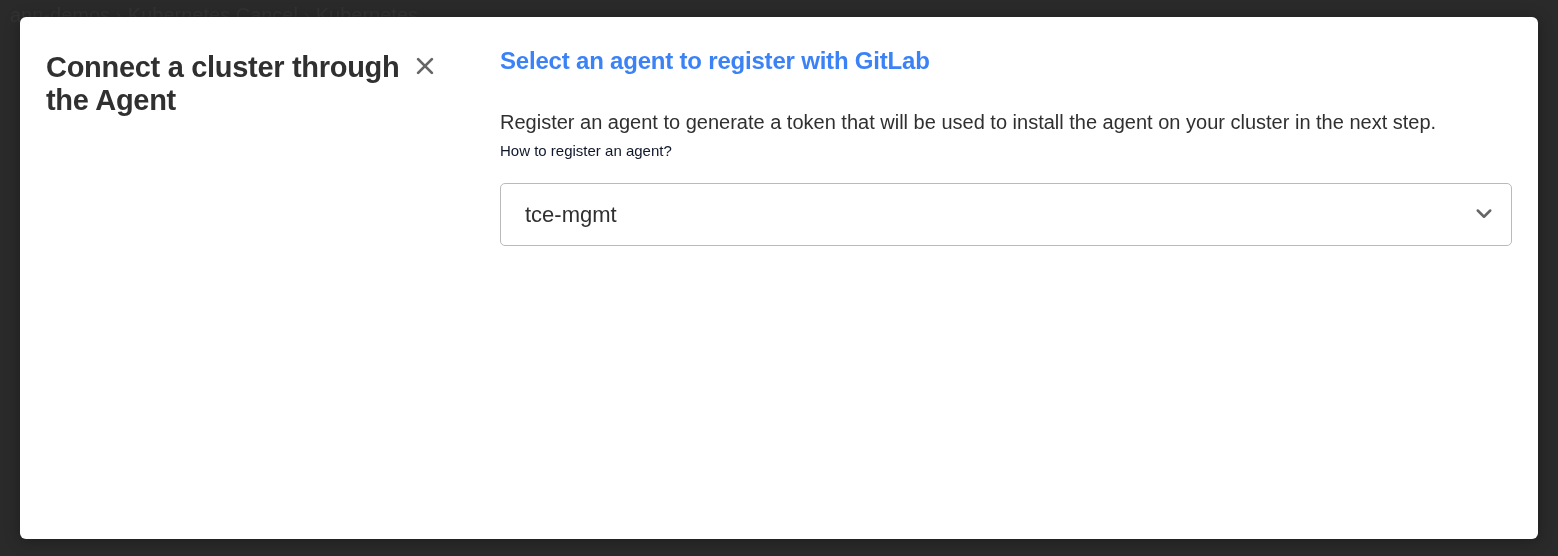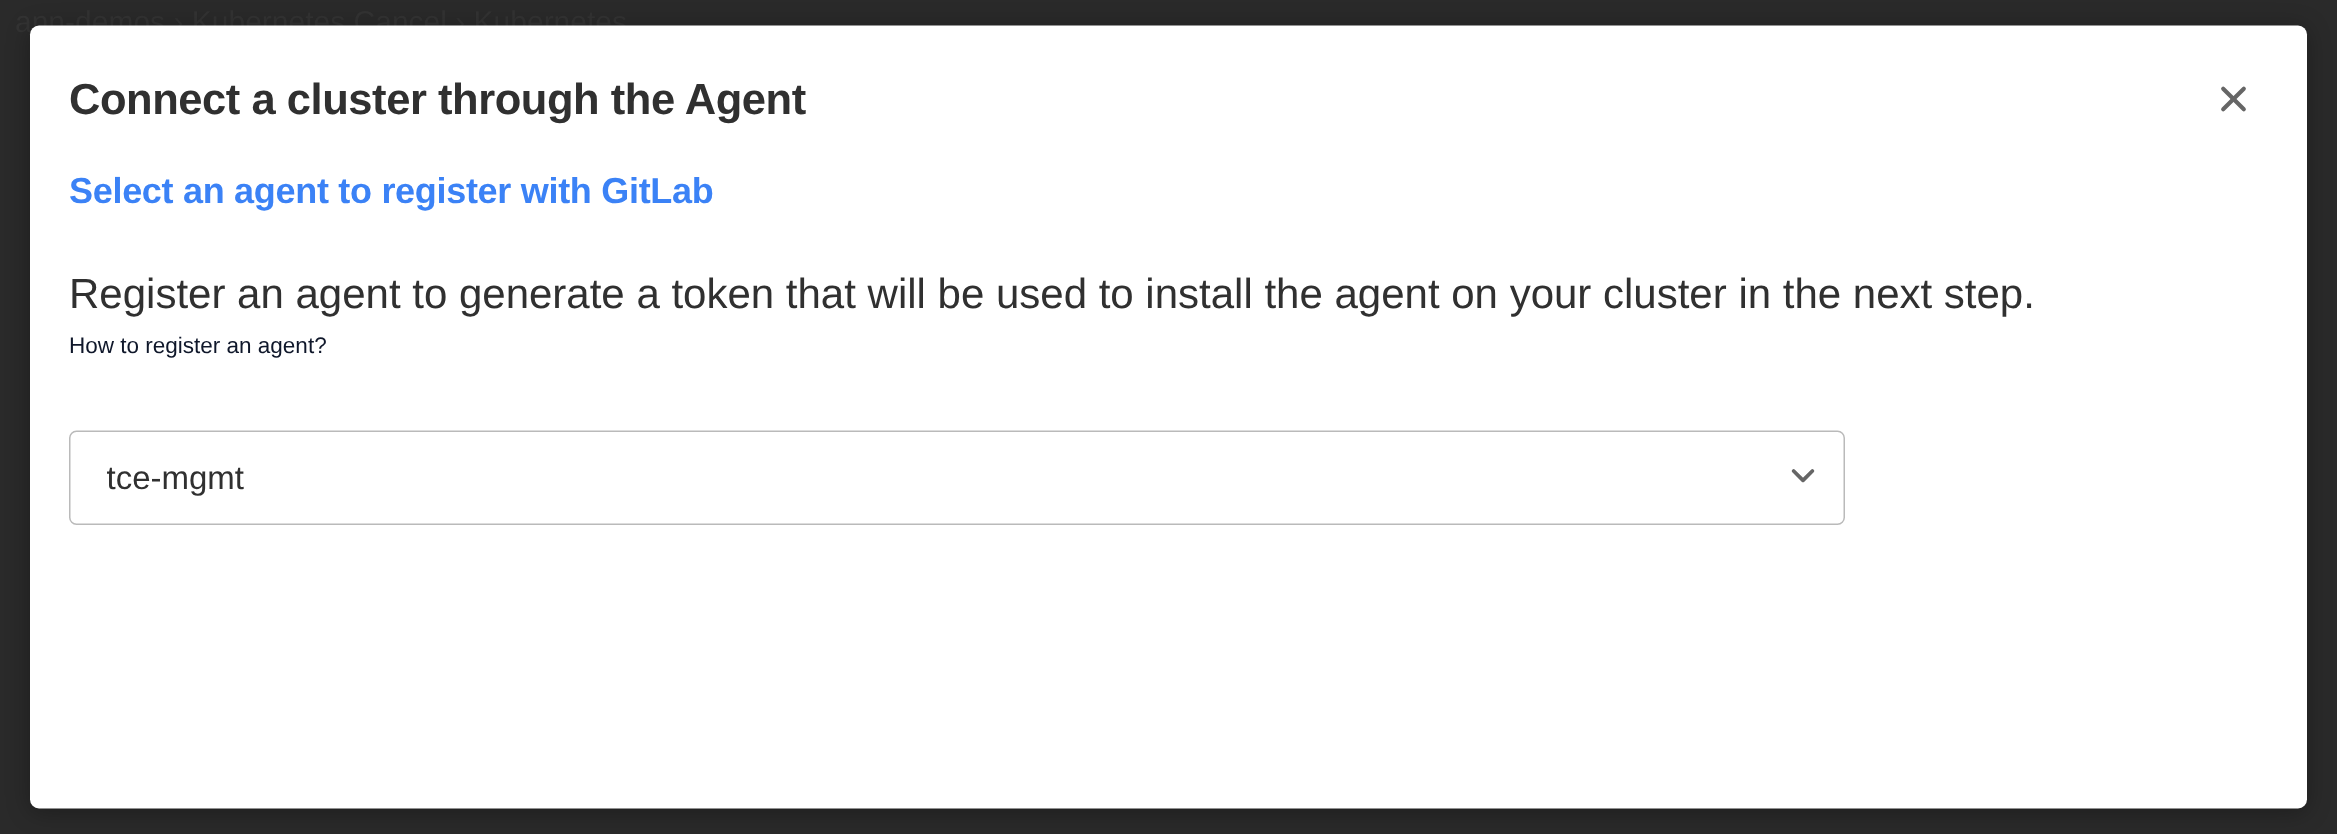--- a/index.html
+++ b/index.html
@@ -30,21 +30,21 @@
     .modal {
       position: absolute;
       top: 17px;
       left: 20px;
       right: 20px;
       bottom: 17px;
       background: #fff;
       border-radius: 6px;
       box-shadow: 0 2px 16px rgba(0,0,0,0.3);
       display: flex;
-      flex-direction: column;
+      flex-direction: row;
     }
     .modal-header {
       display: flex;
       align-items: flex-start;
       justify-content: space-between;
       padding: 34px 34px 0 26px;
     }
     .modal-title {
       font-size: 29px;
       font-weight: 700;
@@ -70,37 +70,37 @@
       flex: 1;
     }
     .subtitle {
       font-size: 24px;
       font-weight: 700;
       color: #3b82f6;
       margin-bottom: 28px;
       letter-spacing: -0.2px;
     }
     .description {
-      font-size: 28px;
+      font-size: 20px;
       color: #303030;
       line-height: 1.65;
       margin-bottom: 0;
       margin-top: 31px;
     }
     .help-link {
       color: #0f172a;
       text-decoration: none;
       font-size: 15px;
       line-height: 1.6;
       display: inline-block;
     }
     .dropdown {
-      margin-top: 44px;
+      margin-top: 20px;
       position: relative;
-      width: 1184px;
+      width: 1012px;
     }
     .dropdown-button {
       width: 100%;
       height: 63px;
       background: #fff;
       border: 1px solid #bababa;
       border-radius: 5px;
       padding: 0 46px 0 24px;
       font-size: 22px;
       color: #303030;

